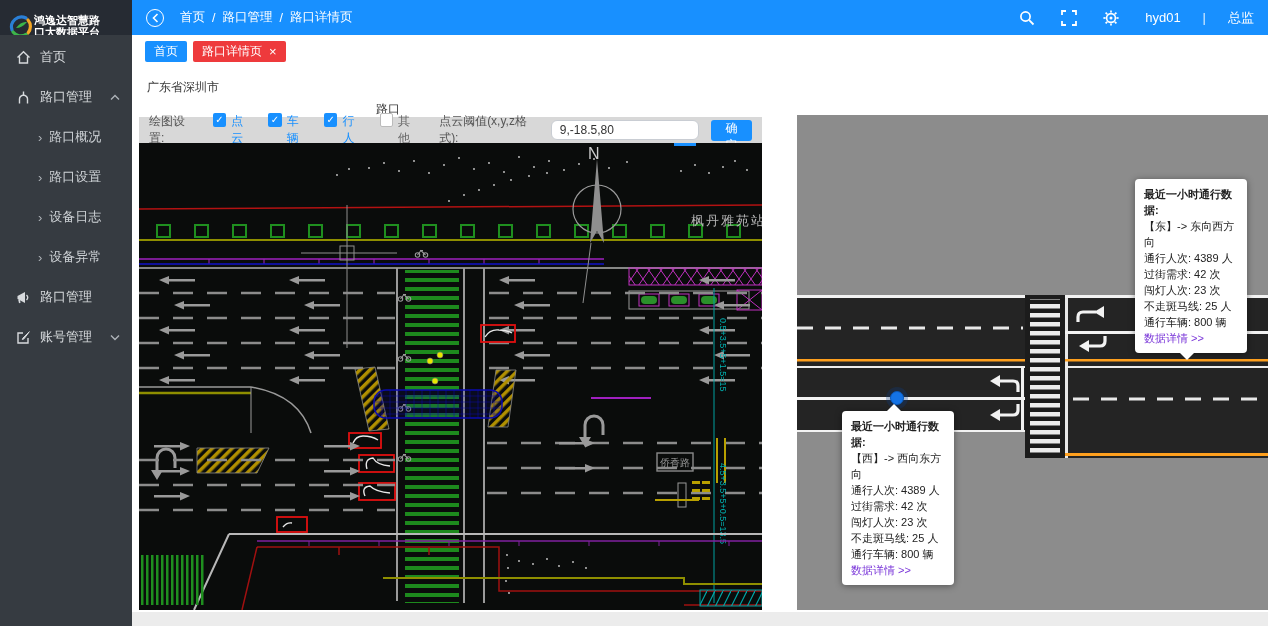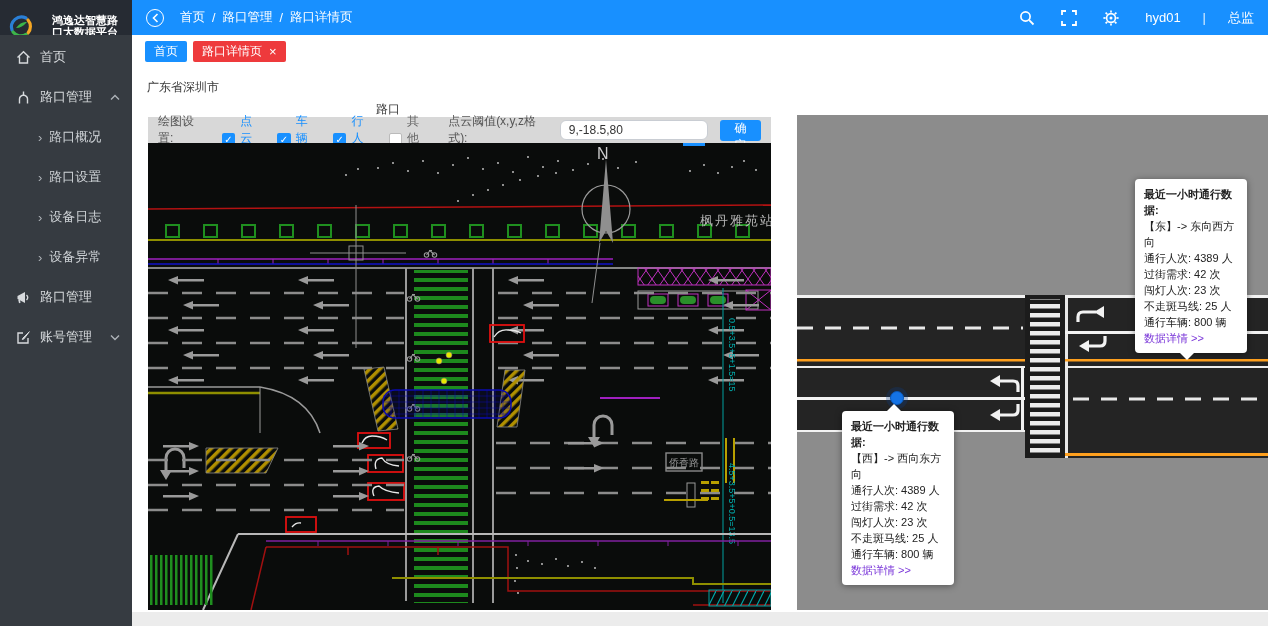--- a/index.html
+++ b/index.html
@@ -2,21 +2,21 @@
 <html><head>
 <meta charset="utf-8">
 <style>
   * { margin:0; padding:0; box-sizing:border-box; }
   html,body { width:1268px; height:626px; overflow:hidden; }
   body { font-family:"Liberation Sans","DejaVu Sans",sans-serif; background:#eceff1; position:relative; }
   .app { position:absolute; inset:0; width:1268px; height:626px; }
 
   
   .topbar { position:absolute; left:0; top:0; width:1268px; height:35px; background:#1890ff; display:flex; }
-  .logo-block { width:132px; height:52px; background:#262b33; display:flex; align-items:center; padding:0 8px; gap:18px; flex:none; }
+  .logo-block { width:132px; height:52px; background:#262b33; display:flex; align-items:center; padding:0 8px; gap:0; flex:none; }
   .logo-text { color:#fff; font-size:11px; font-weight:bold; line-height:12px; white-space:nowrap; }
   .topbar-main { flex:1; display:flex; align-items:center; padding:0 14px; color:#fff; }
   .back-circle { width:18px; height:18px; border:1.5px solid #fff; border-radius:50%; display:flex; align-items:center; justify-content:center; margin-right:16px; cursor:pointer; }
   .crumbs { display:flex; align-items:center; gap:7px; font-size:12.5px; }
   .crumb { cursor:pointer; }
   .topbar-right { margin-left:auto; display:flex; align-items:center; gap:26px; font-size:13px; }
   .tb-icon { width:16px; height:16px; cursor:pointer; display:block; }
   .user-sep { opacity:.85; margin:0 -4px; }
 
   
@@ -33,23 +33,23 @@
   .bottom-strip { position:absolute; left:0; top:577px; width:1136px; height:14px; background:#ececec; }
   .tabs-row { position:absolute; left:13px; top:6px; display:flex; gap:6px; }
   .tag { height:21px; display:flex; align-items:center; padding:0 9px; font-size:12px; color:#fff; border-radius:2px; cursor:pointer; }
   .tag-home { background:#1890ff; }
   .tag-detail { background:#ee3a3c; gap:7px; }
   .tag-close { font-size:13px; line-height:1; cursor:pointer; }
   .title-row { position:absolute; left:15px; top:44px; width:1100px; height:24px; font-size:12px; color:#3a3a3a; font-weight:500; }
   .title-suffix { position:absolute; left:229px; top:0;margin-top:22px; }
 
   
-  .left-panel { position:absolute; left:16px; top:82px; width:623px; }
+  .left-panel { position:absolute; left:7px; top:82px; width:623px; }
   .toolbar { width:623px; height:26px; background:#d8d8d8; display:flex; align-items:center; padding:0 10px; gap:8px; font-size:12px; color:#555; }
-  .cb-group { display:flex; align-items:flex-end; gap:5px; margin-left:6px; cursor:pointer; }
+  .cb-group { display:flex; align-items:flex-start; gap:5px; margin-left:6px; cursor:pointer; }
   .cb { width:14px; height:14px; border-radius:2px; display:flex; align-items:center; justify-content:center; }
   .cb.on { background:#1890ff; }
   .cb.on::after { content:"\2713"; color:#fff; font-size:10px; line-height:1; }
   .cb.off { background:#fff; border:1px solid #bbb; }
   .cb-label-on { color:#1890ff; }
   .cb-label-off { color:#666; }
   .thr-label { margin-left:10px; }
   .thr-input { width:148px; height:20px; border:1px solid #c9cdd3; border-radius:6px; background:#fff; font-size:12px; color:#333; padding:0 8px; outline:none; }
   .confirm-btn { margin-left:4px; height:21px; padding:0 9px; background:#1890ff; border:none; border-radius:3px; color:#fff; font-size:12px; cursor:pointer; }
   .cad-wrap { width:623px; height:467px; }

